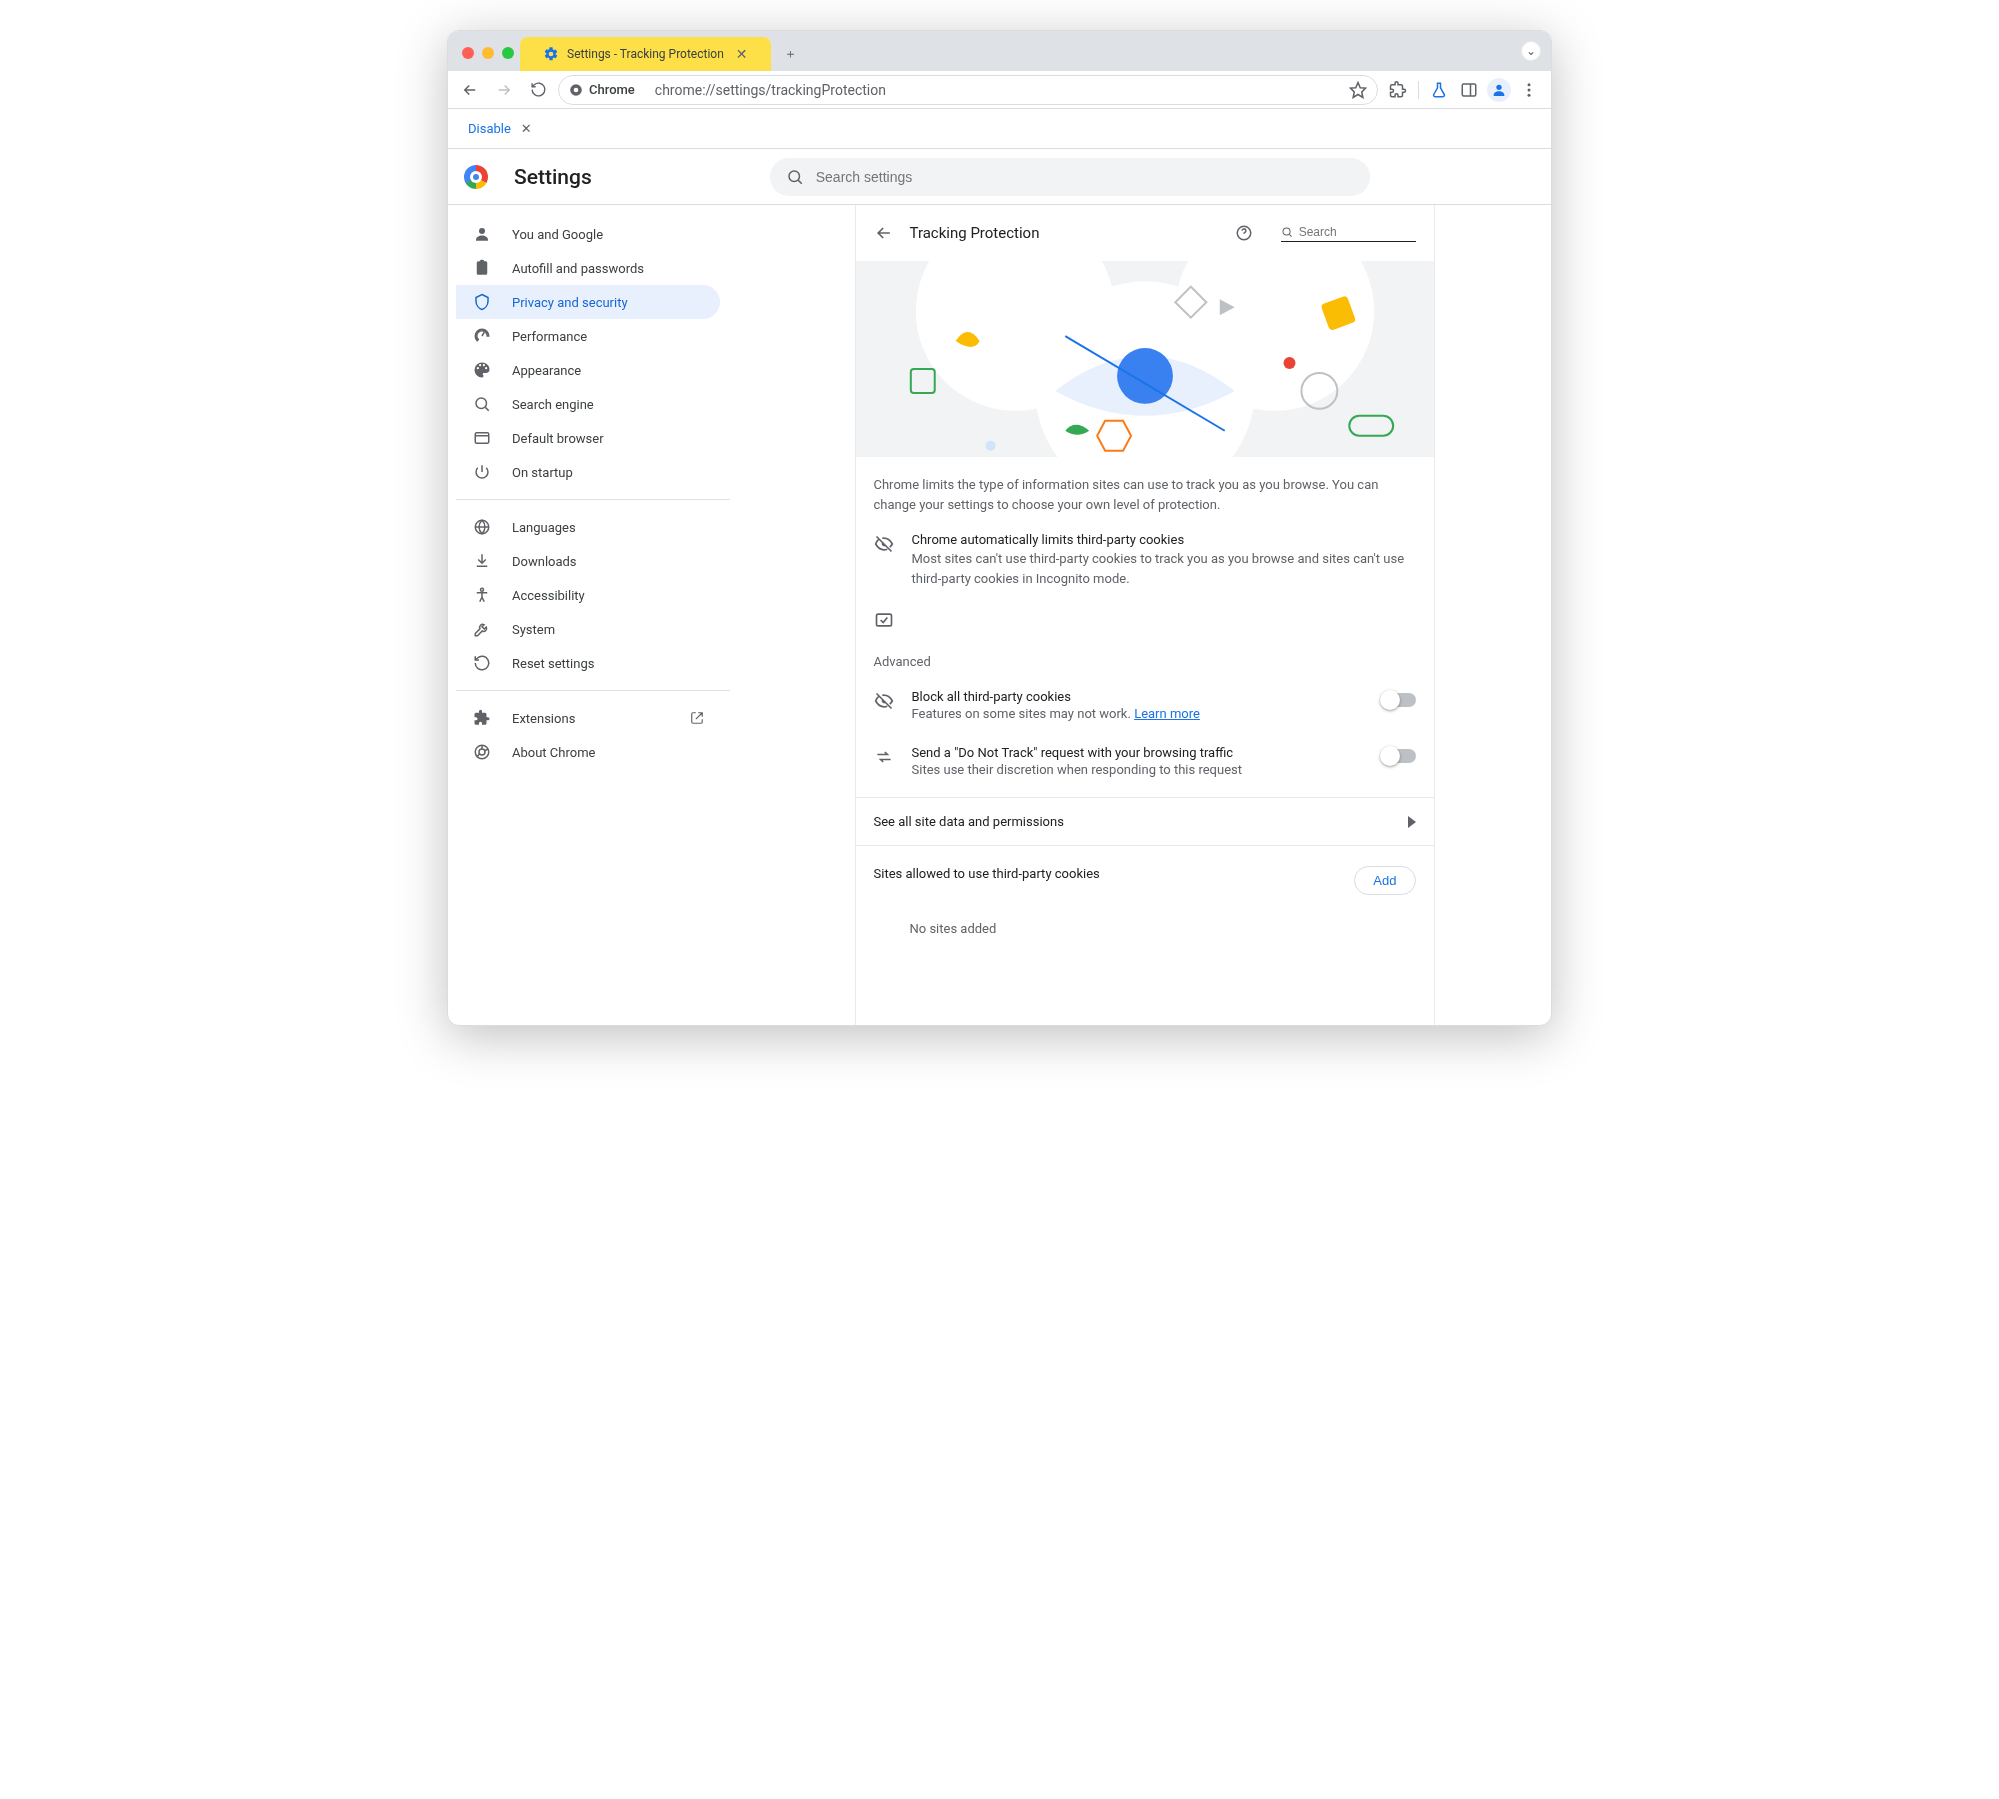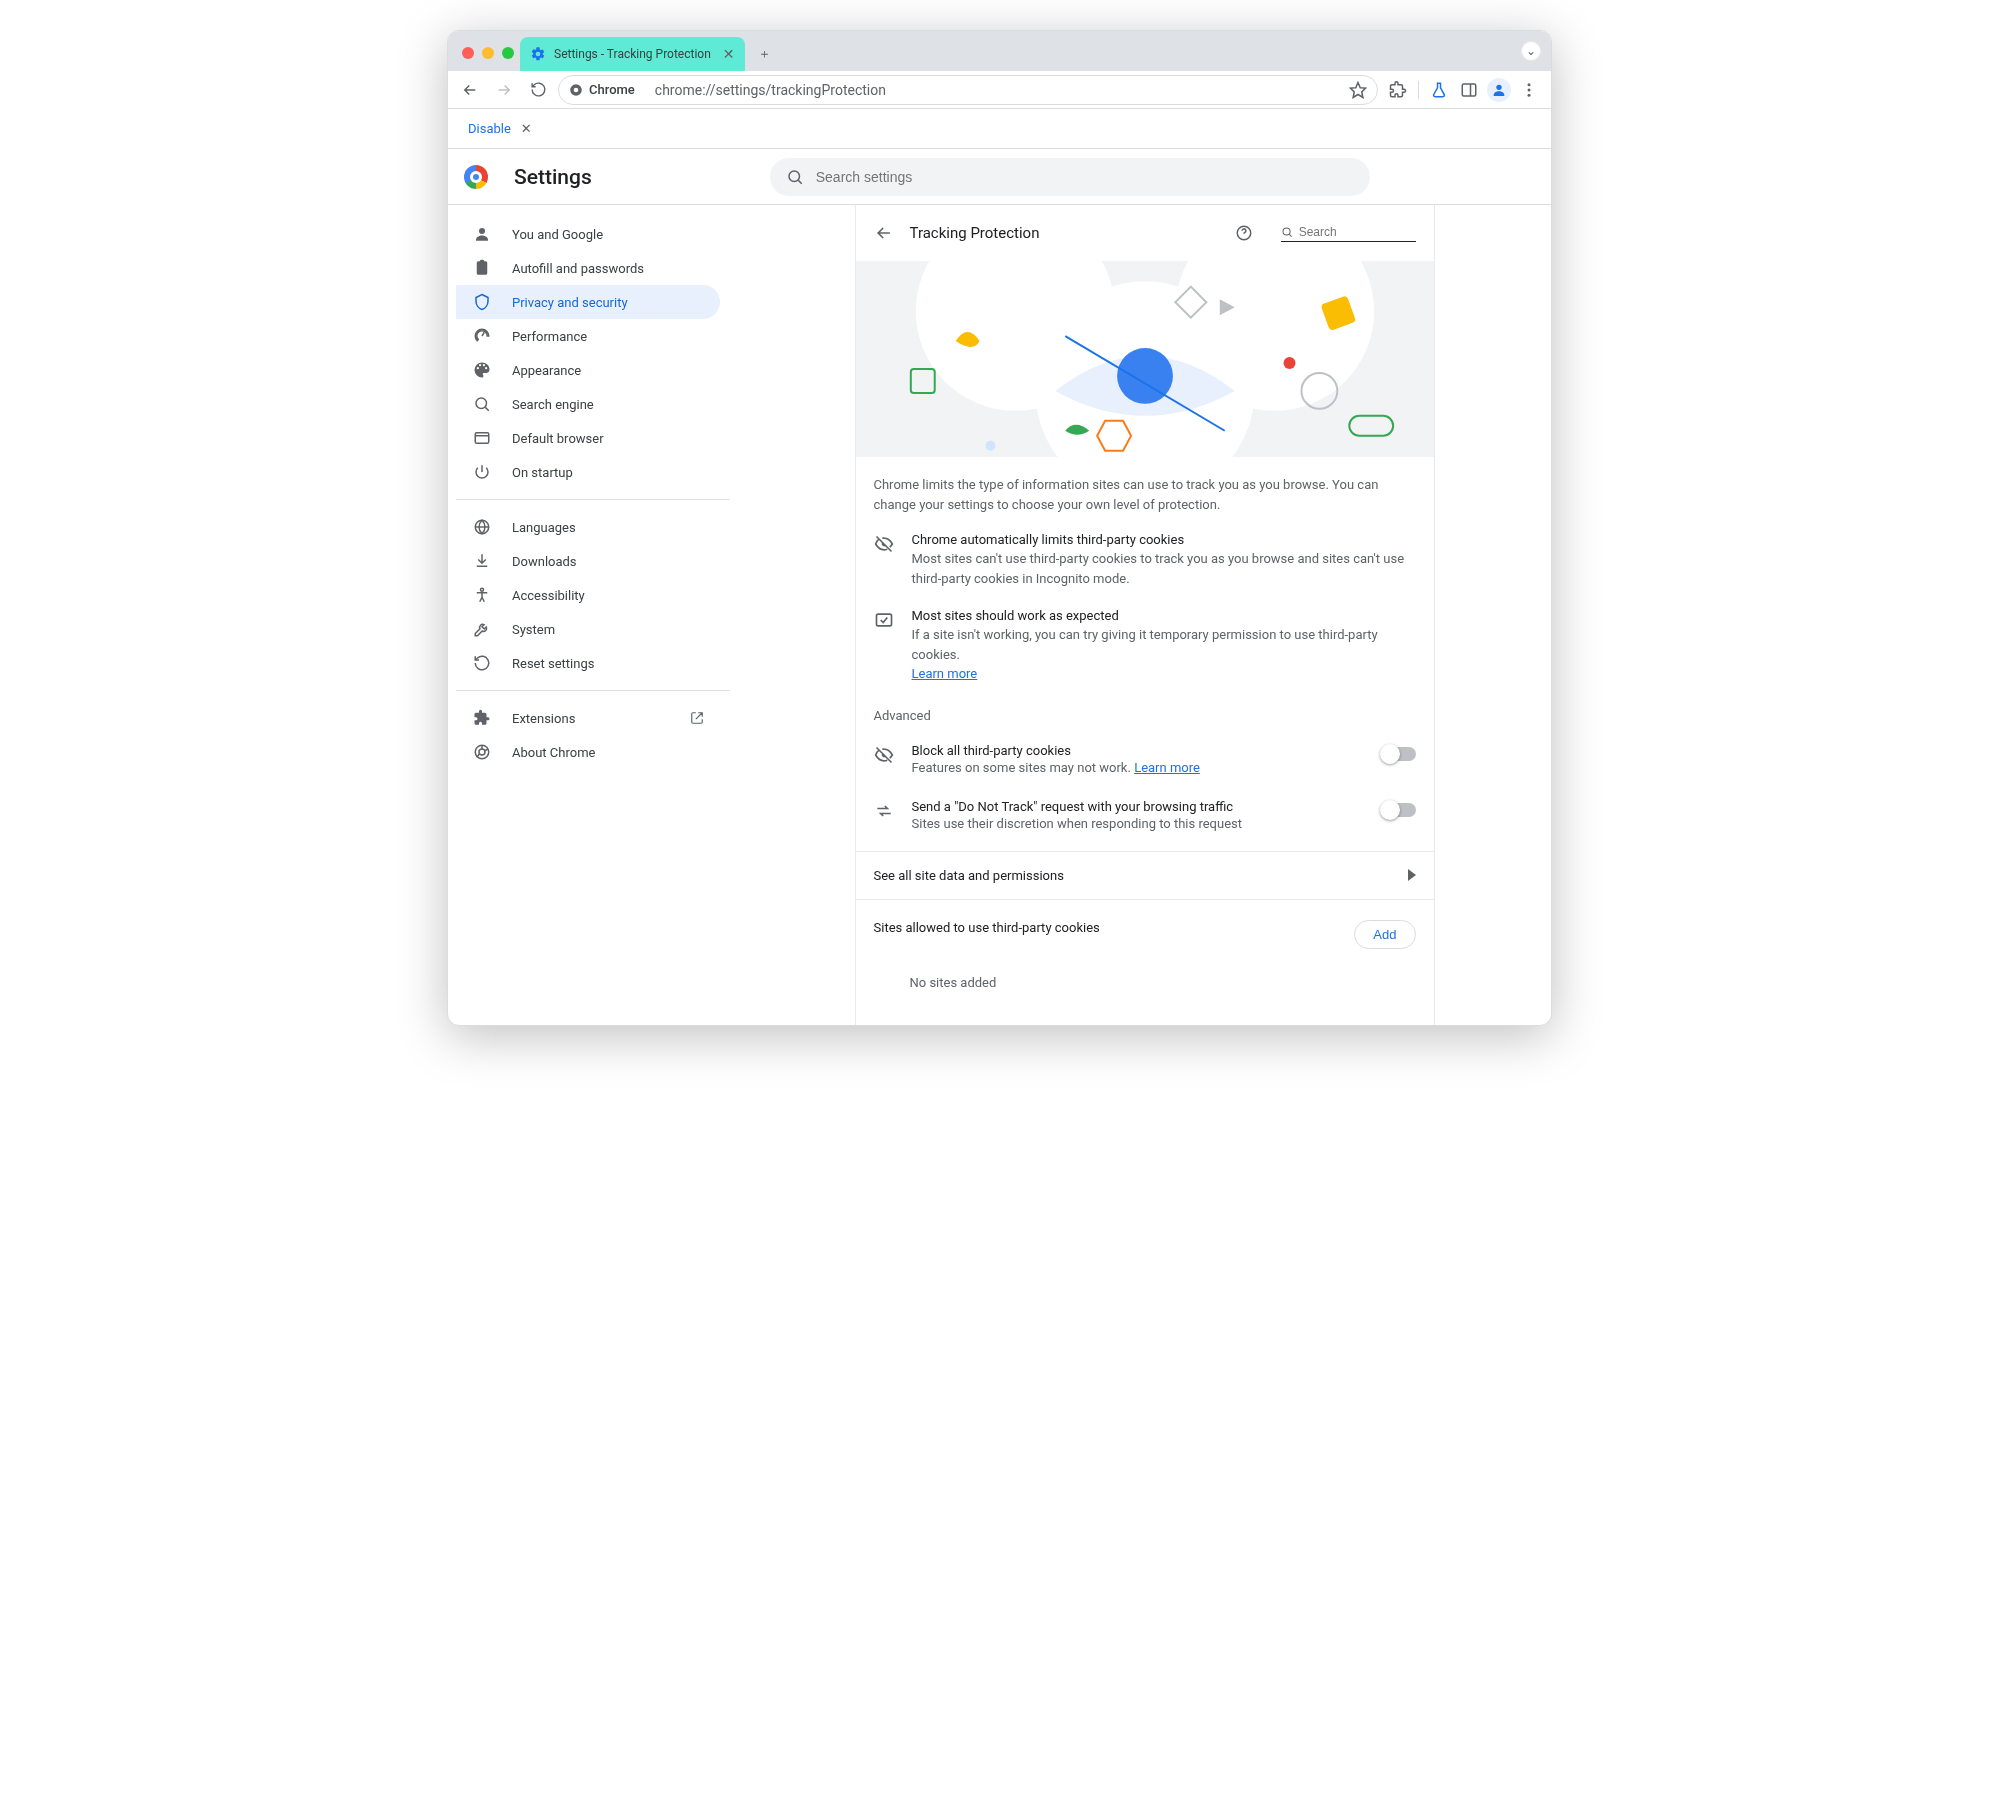--- a/index.html
+++ b/index.html
@@ -28,25 +28,25 @@
     height: 40px;
     display: flex;
     align-items: flex-end;
     padding: 0 8px;
     position: relative;
   }
   .traffic { display: flex; gap: 8px; align-items: center; padding: 0 6px 12px 6px; }
   .tl { width: 12px; height: 12px; border-radius: 50%; }
   .tl.red { background:#ff5f57; } .tl.yellow{background:#febc2e;} .tl.green{background:#28c840;}
   .tab {
-    background: #5eead4;
+    background: #fde047;
     border-radius: 8px 8px 0 0;
     height: 34px;
     display: flex; align-items: center;
-    padding: 0 10px;
+    padding: 0 23px;
     gap: 8px; min-width: 200px;
     font-size: 12px; color:#3c4043;
   }
   .tab .favicon { width:16px; height:16px; color:#1a73e8; }
   .tab .close { color:#5f6368; font-size:14px; margin-left: 4px; }
   .newtab { width:28px; height:28px; display:flex; align-items:center; justify-content:center; color:#5f6368; margin-left:6px; margin-bottom:3px; border-radius:50%; }
   .tabstrip .chev { position:absolute; right:10px; top:10px; color:#5f6368; width:20px; height:20px; border-radius:50%; background:#fff; display:flex; align-items:center; justify-content:center; font-size:12px; box-shadow: 0 0 0 1px rgba(0,0,0,.08) inset;}
   
   .toolbar {
     height:38px; display:flex; align-items:center; gap:6px; padding: 0 8px;
@@ -493,27 +493,20 @@
           </div>
         </div>
 
         <div class="feature" style="padding-top:14px">
           <div class="ficon">
             <svg width="20" height="20" viewBox="0 0 24 24" fill="none" stroke="#5f6368" stroke-width="2">
                 <rect x="3" y="5" width="18" height="14" rx="2"></rect>
                 <polyline points="8 12 11 15 16 9"></polyline>
               </svg>
           </div>
-          <div class="ftext">
-            <div class="ftitle">Most sites should work as expected</div>
-            <div class="fdesc">
-              <span>If a site isn't working, you can try giving it temporary permission to use third-party cookies.</span>
-              <br><a class="link">Learn more</a>
-            </div>
-          </div>
         </div>
 
         <div class="section-label">Advanced</div>
 
         <div class="row">
           <div class="ricon">
             <svg width="20" height="20" viewBox="0 0 24 24" fill="none" stroke="#5f6368" stroke-width="2">
                 <path d="M3 3l18 18M10.6 10.6a2 2 0 0 0 2.8 2.8M9.9 5.1A9.8 9.8 0 0 1 12 5c6 0 10 7 10 7a17 17 0 0 1-3.1 3.7M6.1 6.1C3.5 7.9 2 12 2 12s4 7 10 7c1.4 0 2.7-.3 3.9-.8"></path>
               </svg>
           </div>

